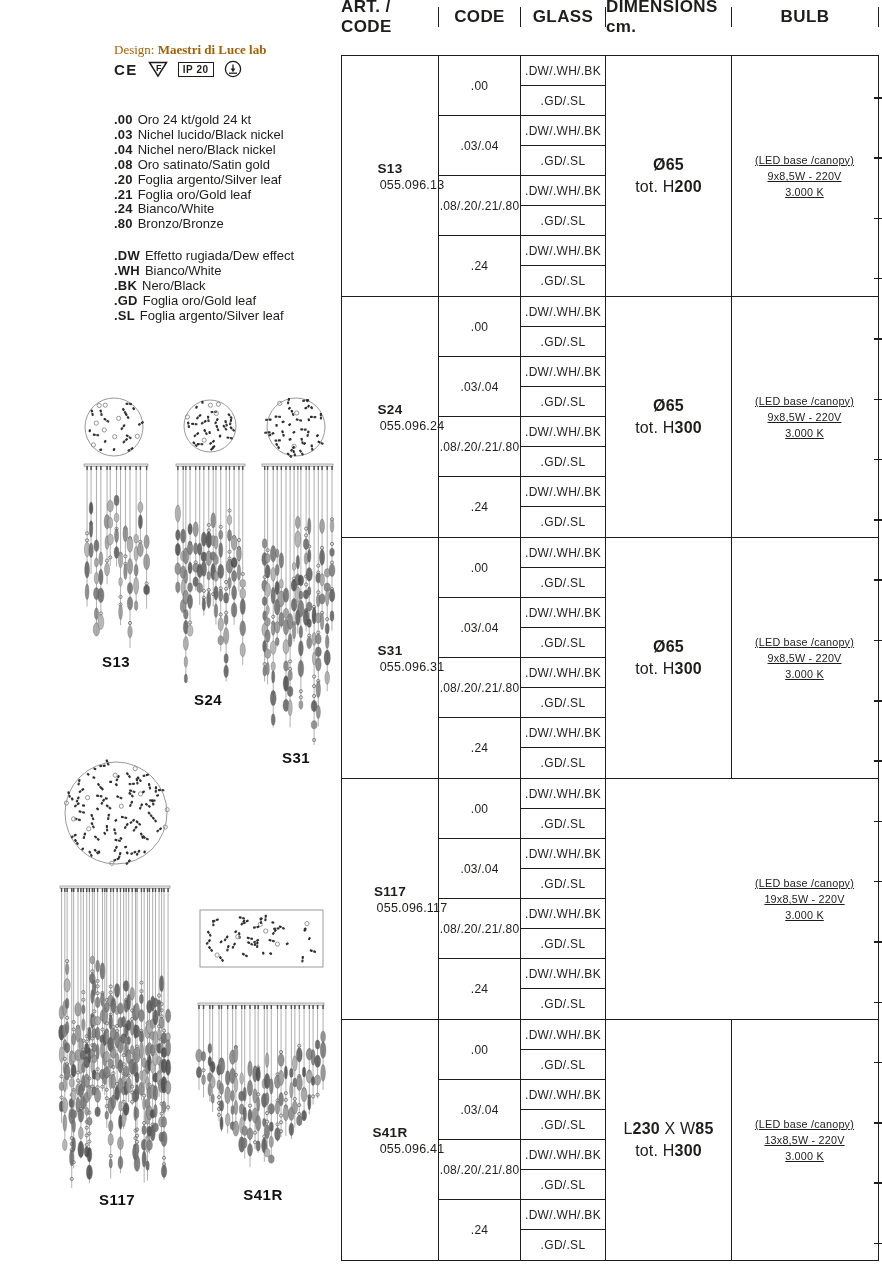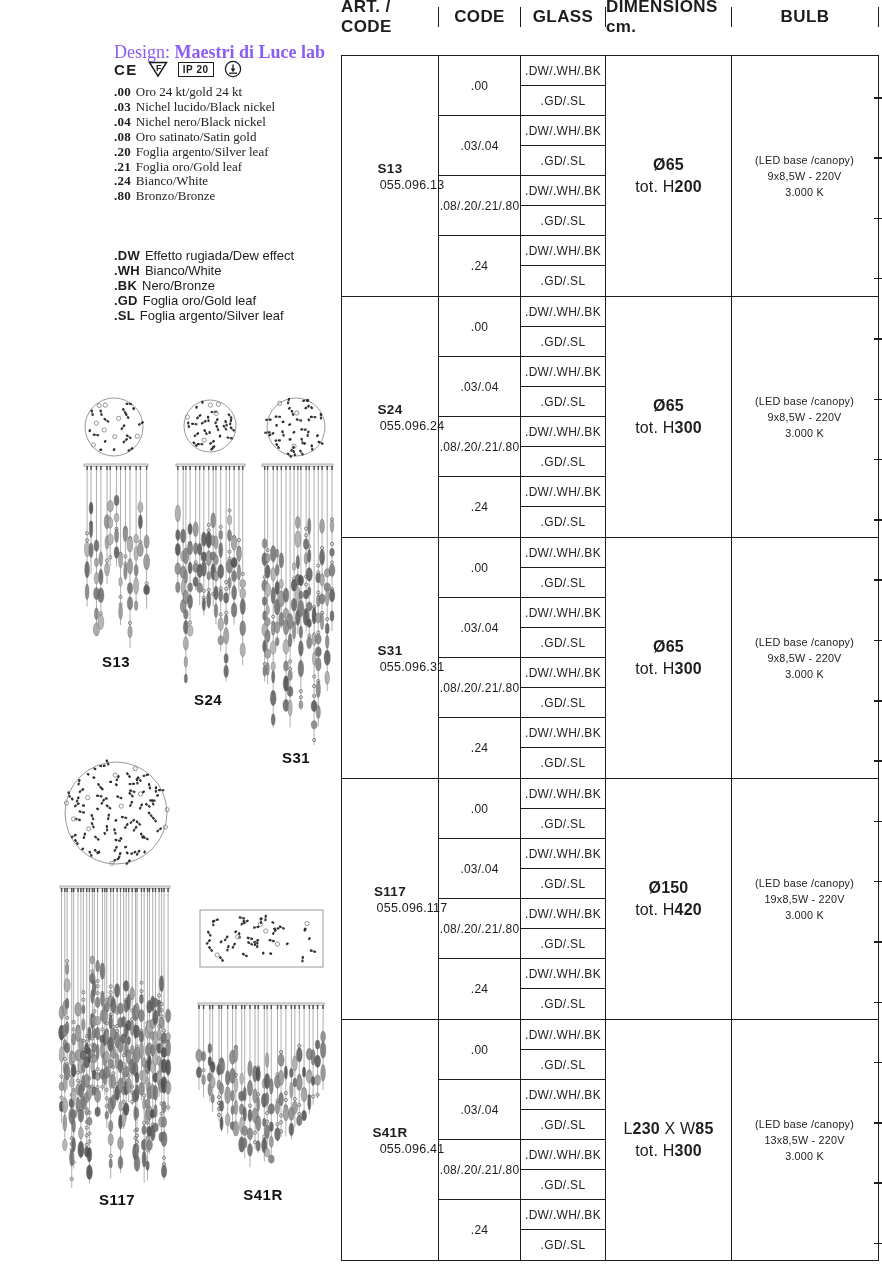--- a/index.html
+++ b/index.html
@@ -3,29 +3,29 @@
 <meta charset="utf-8">
 <style>
   html,body{margin:0;padding:0;background:#fff;}
   .page{position:relative;width:882px;height:1266px;background:#ffffff;overflow:hidden;
         font-family:"Liberation Sans",sans-serif;color:#1d1d1b;}
 
   
   .title{position:absolute;left:114px;top:2px;font-size:30px;font-weight:800;
          letter-spacing:4px;color:#1d1d1b;}
   .design{position:absolute;left:114px;top:42px;font-family:"Liberation Serif",serif;
-          font-size:18px;color:#8b5cf6;}
+          font-size:13px;color:#a16207;}
   .design b{font-weight:bold;}
   .certs{position:absolute;left:114px;top:59px;display:flex;align-items:center;gap:10px;height:20px;}
   .ce{font-weight:bold;font-size:15px;letter-spacing:1.5px;}
   .ip{border:1.5px solid #1d1d1b;font-weight:bold;font-size:10px;padding:1px 4px;letter-spacing:.5px;}
   .certs svg{display:block;}
 
   .legend{position:absolute;left:114px;font-size:13px;line-height:14.9px;color:#1d1d1b;}
-  .legend.frame{top:85px;font-family:Liberation Serif, serif;}
+  .legend.frame{top:113px;}
   .legend.glass{top:249px;}
   .legend .li b{margin-right:5px;letter-spacing:.2px;}
 
   .figlab{position:absolute;width:64px;text-align:center;font-weight:bold;
           font-size:15px;letter-spacing:.5px;color:#111;}
   #art-svg{position:absolute;left:0;top:386px;}
 
   
   .thead{position:absolute;left:341px;top:6px;width:538px;height:22px;display:flex;align-items:center;}
   .th{box-sizing:border-box;height:20px;display:flex;align-items:center;justify-content:center;
@@ -42,21 +42,21 @@
      flex-direction:column;text-align:center;}
   .art{grid-column:1;grid-row:1/9;border-right:1.5px solid #1d1d1b;}
   .fr{grid-column:2;border-right:1.5px solid #1d1d1b;border-bottom:1.5px solid #1d1d1b;
       font-size:12px;letter-spacing:.2px;}
   .f1{grid-row:1/3}.f2{grid-row:3/5}.f3{grid-row:5/7}.f4{grid-row:7/9;border-bottom:none;}
   .gl{grid-column:3;border-right:1.5px solid #1d1d1b;border-bottom:1.5px solid #1d1d1b;
       font-size:12px;letter-spacing:.3px;color:#222;}
   .g1{grid-row:1}.g2{grid-row:2}.g3{grid-row:3}.g4{grid-row:4}
   .g5{grid-row:5}.g6{grid-row:6}.g7{grid-row:7}.g8{grid-row:8;border-bottom:none;}
   .dim{grid-column:4;grid-row:1/9;border-right:1.5px solid #1d1d1b;}
-  .bulb{grid-column:5;grid-row:1/9;}
+  .bulb{grid-column:5;grid-row:1/9;text-decoration:underline;}
   .pname{font-weight:bold;font-size:13.5px;letter-spacing:.3px;}
   .pcode{font-size:12.5px;letter-spacing:.2px;margin-top:2px;padding-left:44px;}
   .dline{font-size:16px;line-height:1.4;letter-spacing:.2px;}
   .bb{font-weight:bold;}
   .bulbwrap{font-size:10.8px;line-height:1.5;letter-spacing:.2px;color:#222;}
 
   
   .tick{position:absolute;left:874px;width:8px;height:1.5px;background:#1d1d1b;}
 </style>
 </head>
@@ -96,21 +96,21 @@
     <div class="li"><b>.08</b><span>Oro satinato/Satin gold</span></div>
     <div class="li"><b>.20</b><span>Foglia argento/Silver leaf</span></div>
     <div class="li"><b>.21</b><span>Foglia oro/Gold leaf</span></div>
     <div class="li"><b>.24</b><span>Bianco/White</span></div>
     <div class="li"><b>.80</b><span>Bronzo/Bronze</span></div>
   </div>
 
   <div class="legend glass">
     <div class="li"><b>.DW</b><span>Effetto rugiada/Dew effect</span></div>
     <div class="li"><b>.WH</b><span>Bianco/White</span></div>
-    <div class="li"><b>.BK</b><span>Nero/Bronze</span></div>
+    <div class="li"><b>.BK</b><span>Nero/Black</span></div>
     <div class="li"><b>.GD</b><span>Foglia oro/Gold leaf</span></div>
     <div class="li"><b>.SL</b><span>Foglia argento/Silver leaf</span></div>
   </div>
 
   <svg id="art-svg" width="343" height="880" viewBox="0 386 343 880">
     <g id="fig-s13">
         <circle cx="114" cy="427" r="29" fill="none" stroke="#9a9a9a" stroke-width="1"></circle>
         <g transform="translate(123.0,427.1) rotate(126)">
           <rect x="-3.1" y="-1.1" width="2.9" height="2.2" rx="0.7" fill="#2d2d2d"></rect>
           <rect x="0.4" y="-1.1" width="2.9" height="2.2" rx="0.7" fill="#3a3a3a"></rect>
@@ -2007,24 +2007,20 @@
       <div class="c fr f3">.08/.20/.21/.80</div>
       <div class="c fr f4">.24</div>
       <div class="c gl g1">.DW/.WH/.BK</div>
       <div class="c gl g2">.GD/.SL</div>
       <div class="c gl g3">.DW/.WH/.BK</div>
       <div class="c gl g4">.GD/.SL</div>
       <div class="c gl g5">.DW/.WH/.BK</div>
       <div class="c gl g6">.GD/.SL</div>
       <div class="c gl g7">.DW/.WH/.BK</div>
       <div class="c gl g8">.GD/.SL</div>
-      <div class="c dim">
-        <div class="dline"><span class="bb">Ø150</span></div>
-        <div class="dline"><span>tot. H</span><span class="bb">420</span></div>
-      </div>
       <div class="c bulb">
         <div class="bulbwrap">
           <div>(LED base /canopy)</div>
           <div>19x8,5W - 220V</div>
           <div>3.000 K</div>
         </div>
       </div>
     </section>
 
     <section class="trow">

